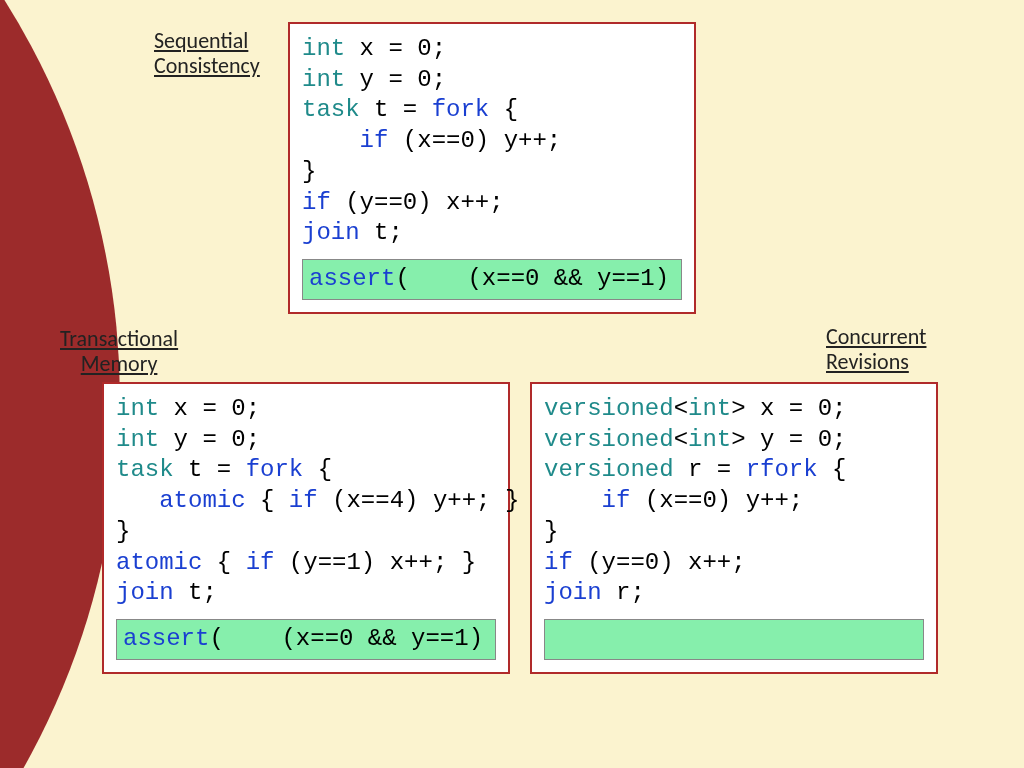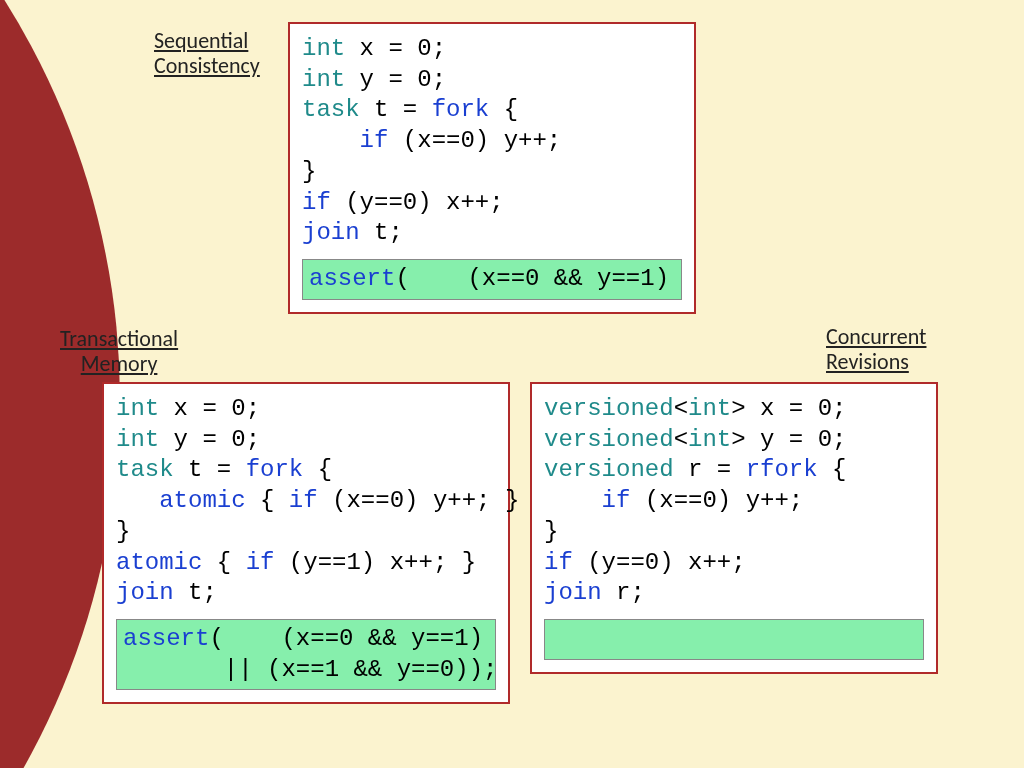--- a/index.html
+++ b/index.html
@@ -75,27 +75,26 @@
   <div class="codeline"><span class="kw-ctrl">join</span><span> t;</span></div>
   <div class="assertbox">
     <div class="codeline"><span class="kw-ctrl">assert</span><span>(    (x==0 &amp;&amp; y==1)</span></div>
   </div>
 </div>
 
 <div id="box-trans" class="codebox">
   <div class="codeline"><span class="kw-type">int</span><span> x = 0;</span></div>
   <div class="codeline"><span class="kw-type">int</span><span> y = 0;</span></div>
   <div class="codeline"><span class="kw-type">task</span><span> t = </span><span class="kw-ctrl">fork</span><span> {</span></div>
-  <div class="codeline"><span class="kw-ctrl">   atomic</span><span> { </span><span class="kw-ctrl">if</span><span> (x==0) y++; }</span></div>
+  <div class="codeline"><span class="kw-ctrl">   atomic</span><span> { </span><span class="kw-ctrl">if</span><span> (x==4) y++; }</span></div>
   <div class="codeline"><span>}</span></div>
   <div class="codeline"><span class="kw-ctrl">atomic</span><span> { </span><span class="kw-ctrl">if</span><span> (y==1) x++; }</span></div>
   <div class="codeline"><span class="kw-ctrl">join</span><span> t;</span></div>
   <div class="assertbox">
     <div class="codeline"><span class="kw-ctrl">assert</span><span>(    (x==0 &amp;&amp; y==1)</span></div>
-    <div class="codeline"><span>       || (x==1 &amp;&amp; y==0));</span></div>
   </div>
 </div>
 
 <div id="box-conc" class="codebox">
   <div class="codeline"><span class="kw-type">versioned</span><span>&lt;</span><span class="kw-type">int</span><span>&gt; x = 0;</span></div>
   <div class="codeline"><span class="kw-type">versioned</span><span>&lt;</span><span class="kw-type">int</span><span>&gt; y = 0;</span></div>
   <div class="codeline"><span class="kw-type">versioned</span><span> r = </span><span class="kw-ctrl">rfork</span><span> {</span></div>
   <div class="codeline"><span class="kw-ctrl">    if</span><span> (x==0) y++;</span></div>
   <div class="codeline"><span>}</span></div>
   <div class="codeline"><span class="kw-ctrl">if</span><span> (y==0) x++;</span></div>

